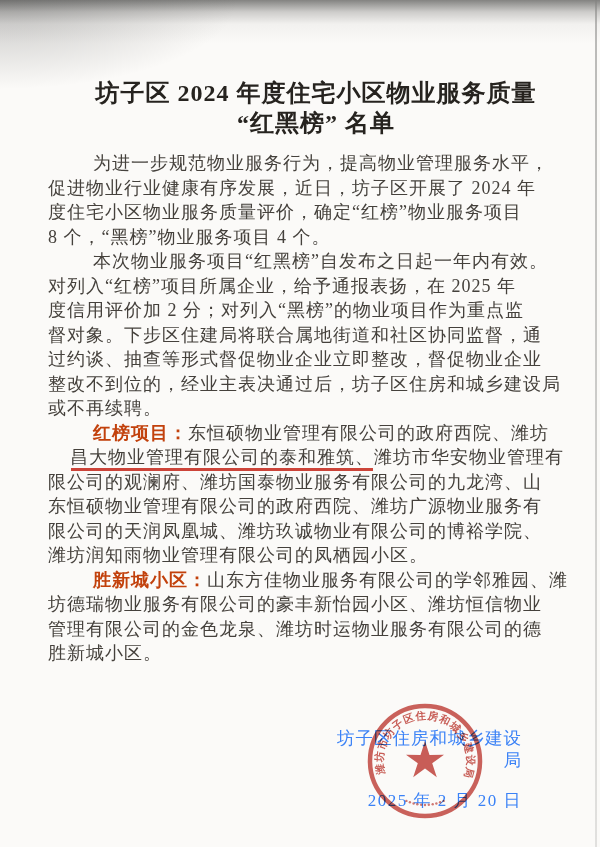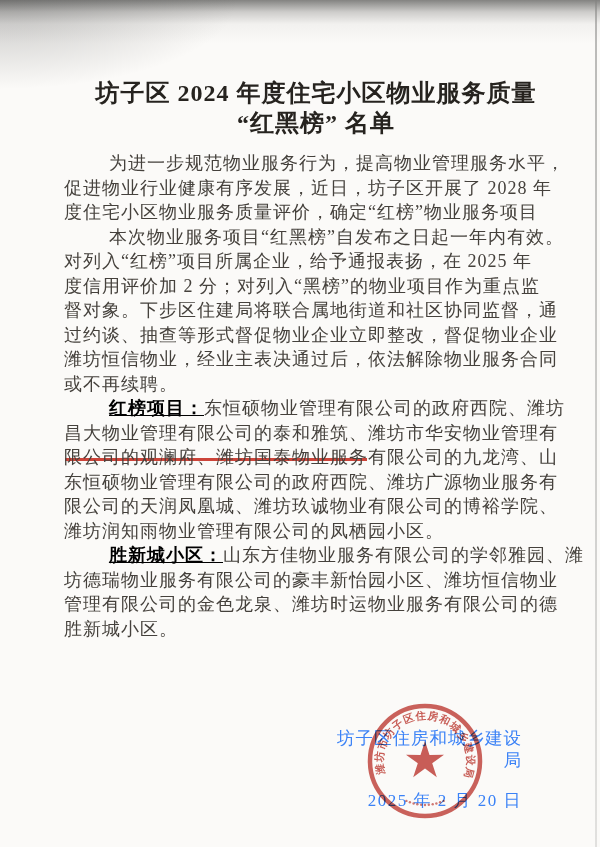--- a/index.html
+++ b/index.html
@@ -24,29 +24,30 @@
   .edge-line{
     position:absolute;top:0;bottom:0;right:3px;width:2px;pointer-events:none;
     background:linear-gradient(180deg, rgba(130,130,128,.55), rgba(165,165,163,.30));
   }
   .doc-title{
     position:absolute;left:0;top:62px;width:100%;
     text-align:center;font-weight:bold;color:#26231f;
     font-size:24px;line-height:30px;letter-spacing:1px;margin:16px;
   }
   .body-text{
-    position:absolute;left:64px;top:151px;width:478px;
+    position:absolute;left:48px;top:151px;width:478px;
     font-size:18px;color:#45413c;letter-spacing:1px;
   }
   .line{height:24.5px;line-height:24.5px;white-space:nowrap;}
   .line.indent{padding-left:45px;}
-  .line b{font-weight:bold;color:#000000;text-decoration:underline;}
+  .line b{font-weight:bold;color:#c2410c;}
   .u-red{
     box-shadow:0 4px 0 -1px rgba(200,52,40,.92);
-    padding-bottom:15px;
+    padding-bottom:1px;
+    margin-left:22px;
   }
   .signature{
     position:absolute;right:78px;top:727px;width:200px;
     text-align:right;color:#3b82f6;
   }
   .signature .org{font-size:17.5px;letter-spacing:1px;line-height:22px;}
   .signature .date{font-size:17px;letter-spacing:1.5px;line-height:22px;margin-top:19px;}
   .seal{
     position:absolute;left:364px;top:700px;width:122px;height:122px;
     mix-blend-mode:multiply;opacity:.9;pointer-events:none;
@@ -61,28 +62,29 @@
   <div class="corner-shade"></div>
   <div class="edge-line"></div>
 
   <h1 class="doc-title">
     <div>坊子区 2024 年度住宅小区物业服务质量</div>
     <div>“红黑榜” 名单</div>
   </h1>
 
   <div class="body-text">
       <div class="line indent"><span>为进一步规范物业服务行为，提高物业管理服务水平，</span></div>
-      <div class="line"><span>促进物业行业健康有序发展，近日，坊子区开展了 2028 年</span></div>
+      <div class="line"><span>促进物业行业健康有序发展，近日，坊子区开展了 2024 年</span></div>
       <div class="line"><span>度住宅小区物业服务质量评价，确定“红榜”物业服务项目</span></div>
+      <div class="line"><span>8 个，“黑榜”物业服务项目 4 个。</span></div>
       <div class="line indent"><span>本次物业服务项目“红黑榜”自发布之日起一年内有效。</span></div>
       <div class="line"><span>对列入“红榜”项目所属企业，给予通报表扬，在 2025 年</span></div>
       <div class="line"><span>度信用评价加 2 分；对列入“黑榜”的物业项目作为重点监</span></div>
       <div class="line"><span>督对象。下步区住建局将联合属地街道和社区协同监督，通</span></div>
       <div class="line"><span>过约谈、抽查等形式督促物业企业立即整改，督促物业企业</span></div>
-      <div class="line"><span>潍坊恒信物业，经业主表决通过后，依法解除物业服务合同</span></div>
+      <div class="line"><span>整改不到位的，经业主表决通过后，坊子区住房和城乡建设局</span></div>
       <div class="line"><span>或不再续聘。</span></div>
       <div class="line indent"><b>红榜项目：</b><span>东恒硕物业管理有限公司的政府西院、潍坊</span></div>
       <div class="line"><span class="u-red">昌大物业管理有限公司的泰和雅筑、</span><span>潍坊市华安物业管理有</span></div>
       <div class="line"><span>限公司的观澜府、潍坊国泰物业服务有限公司的九龙湾、山</span></div>
       <div class="line"><span>东恒硕物业管理有限公司的政府西院、潍坊广源物业服务有</span></div>
       <div class="line"><span>限公司的天润凤凰城、潍坊玖诚物业有限公司的博裕学院、</span></div>
       <div class="line"><span>潍坊润知雨物业管理有限公司的凤栖园小区。</span></div>
       <div class="line indent"><b>胜新城小区：</b><span>山东方佳物业服务有限公司的学邻雅园、潍</span></div>
       <div class="line"><span>坊德瑞物业服务有限公司的豪丰新怡园小区、潍坊恒信物业</span></div>
       <div class="line"><span>管理有限公司的金色龙泉、潍坊时运物业服务有限公司的德</span></div>

